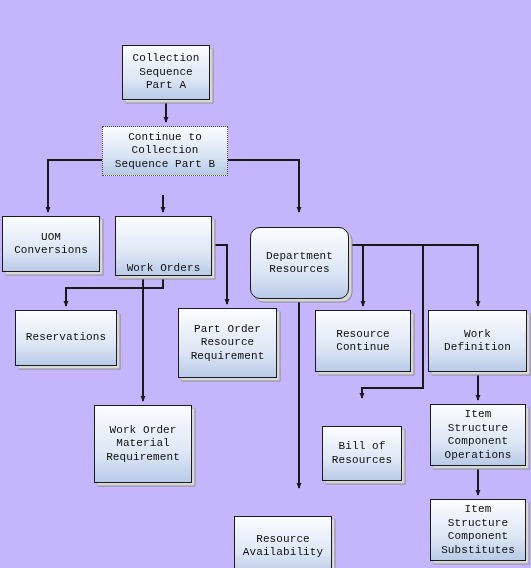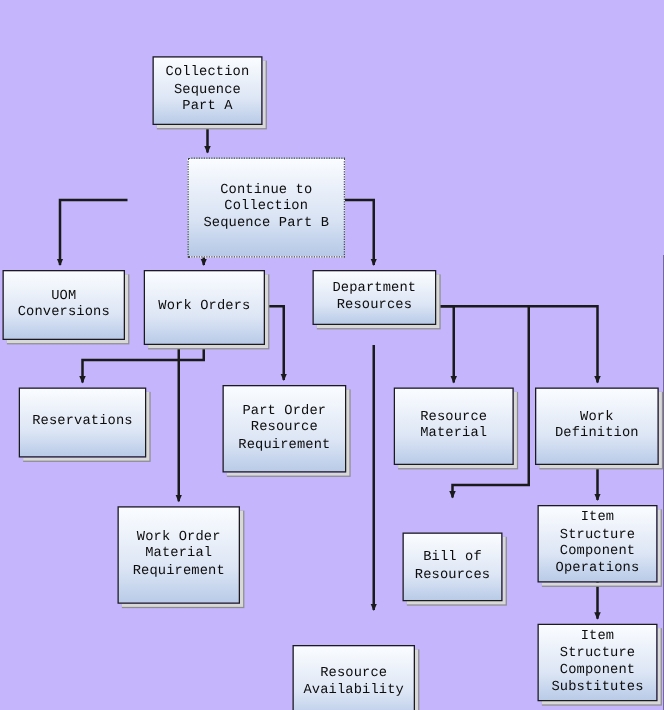--- a/index.html
+++ b/index.html
@@ -73,40 +73,40 @@
         <path d="M423,245 L423,388 L362,388 L362,398" fill="none" stroke="#1a1a1a" stroke-width="2" stroke-linecap="butt" stroke-linejoin="miter" marker-end="url(#arrowhead)"></path>
         <path d="M478,372 L478,400" fill="none" stroke="#1a1a1a" stroke-width="2" stroke-linecap="butt" stroke-linejoin="miter" marker-end="url(#arrowhead)"></path>
         <path d="M478,466 L478,495" fill="none" stroke="#1a1a1a" stroke-width="2" stroke-linecap="butt" stroke-linejoin="miter" marker-end="url(#arrowhead)"></path>
       </g>
   </svg>
 
   <div id="node-layer">
       <div class="node" style="left: 122px; top: 45px; width: 88px; height: 55px;">
         <span>Collection Sequence Part A</span>
       </div>
-      <div class="node dashed" style="left: 102px; top: 126px; width: 126px; height: 80px; margin-left: 48px;">
+      <div class="node dashed" style="left: 102px; top: 126px; width: 126px; height: 50px;">
         <span>Continue to Collection Sequence Part B</span>
       </div>
       <div class="node" style="left: 2px; top: 216px; width: 98px; height: 56px;">
         <span>UOM Conversions</span>
       </div>
-      <div class="node" style="left: 115px; top: 216px; width: 97px; height: 60px;">
+      <div class="node" style="left: 115px; top: 216px; width: 97px; height: 60px; align-items: flex-end;">
         <span>Work Orders</span>
       </div>
-      <div class="node" style="left: 250px; top: 216px; width: 99px; height: 44px;">
+      <div class="node" style="left: 250px; top: 227px; width: 99px; height: 72px; border-radius: 10px;">
         <span>Department Resources</span>
       </div>
       <div class="node" style="left: 15px; top: 310px; width: 102px; height: 56px;">
         <span>Reservations</span>
       </div>
       <div class="node" style="left: 178px; top: 308px; width: 99px; height: 70px;">
         <span>Part Order Resource Requirement</span>
       </div>
       <div class="node" style="left: 315px; top: 310px; width: 96px; height: 62px;">
-        <span>Resource Material</span>
+        <span>Resource Continue</span>
       </div>
       <div class="node" style="left: 428px; top: 310px; width: 99px; height: 62px;">
         <span>Work Definition</span>
       </div>
       <div class="node" style="left: 94px; top: 405px; width: 98px; height: 78px;">
         <span>Work Order Material Requirement</span>
       </div>
       <div class="node" style="left: 322px; top: 402px; width: 80px; height: 55px; margin-top: 24px;">
         <span>Bill of Resources</span>
       </div>

